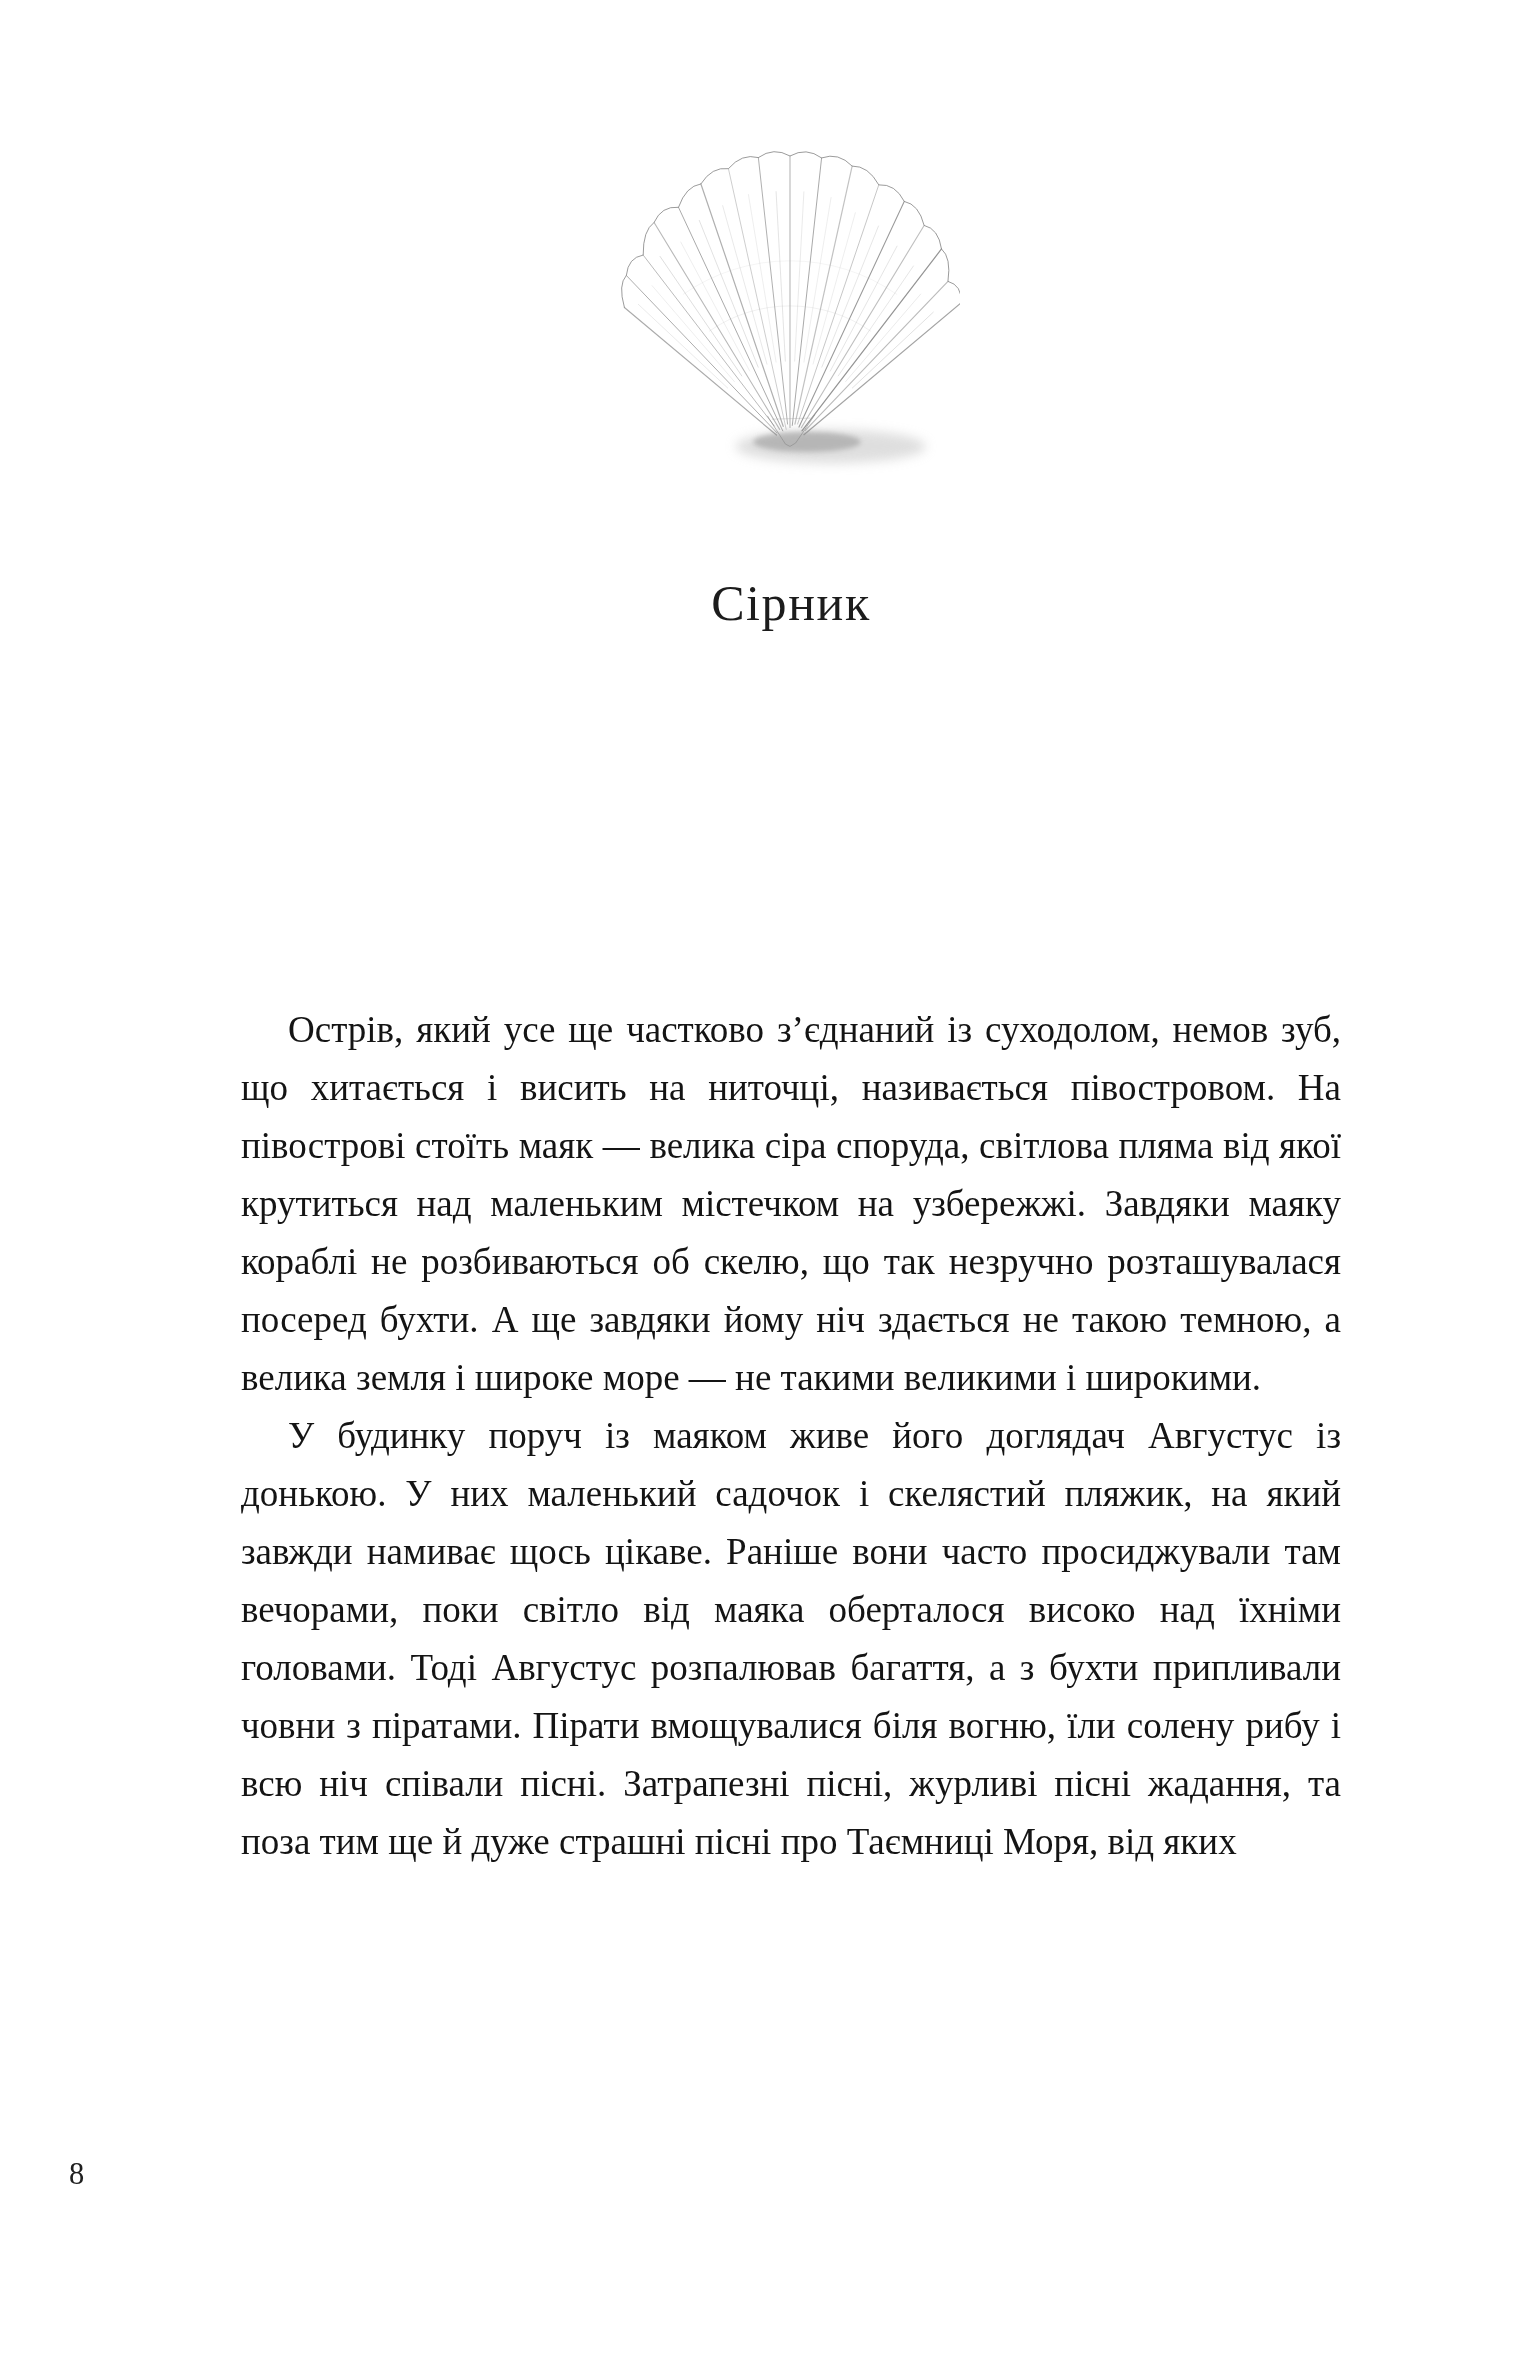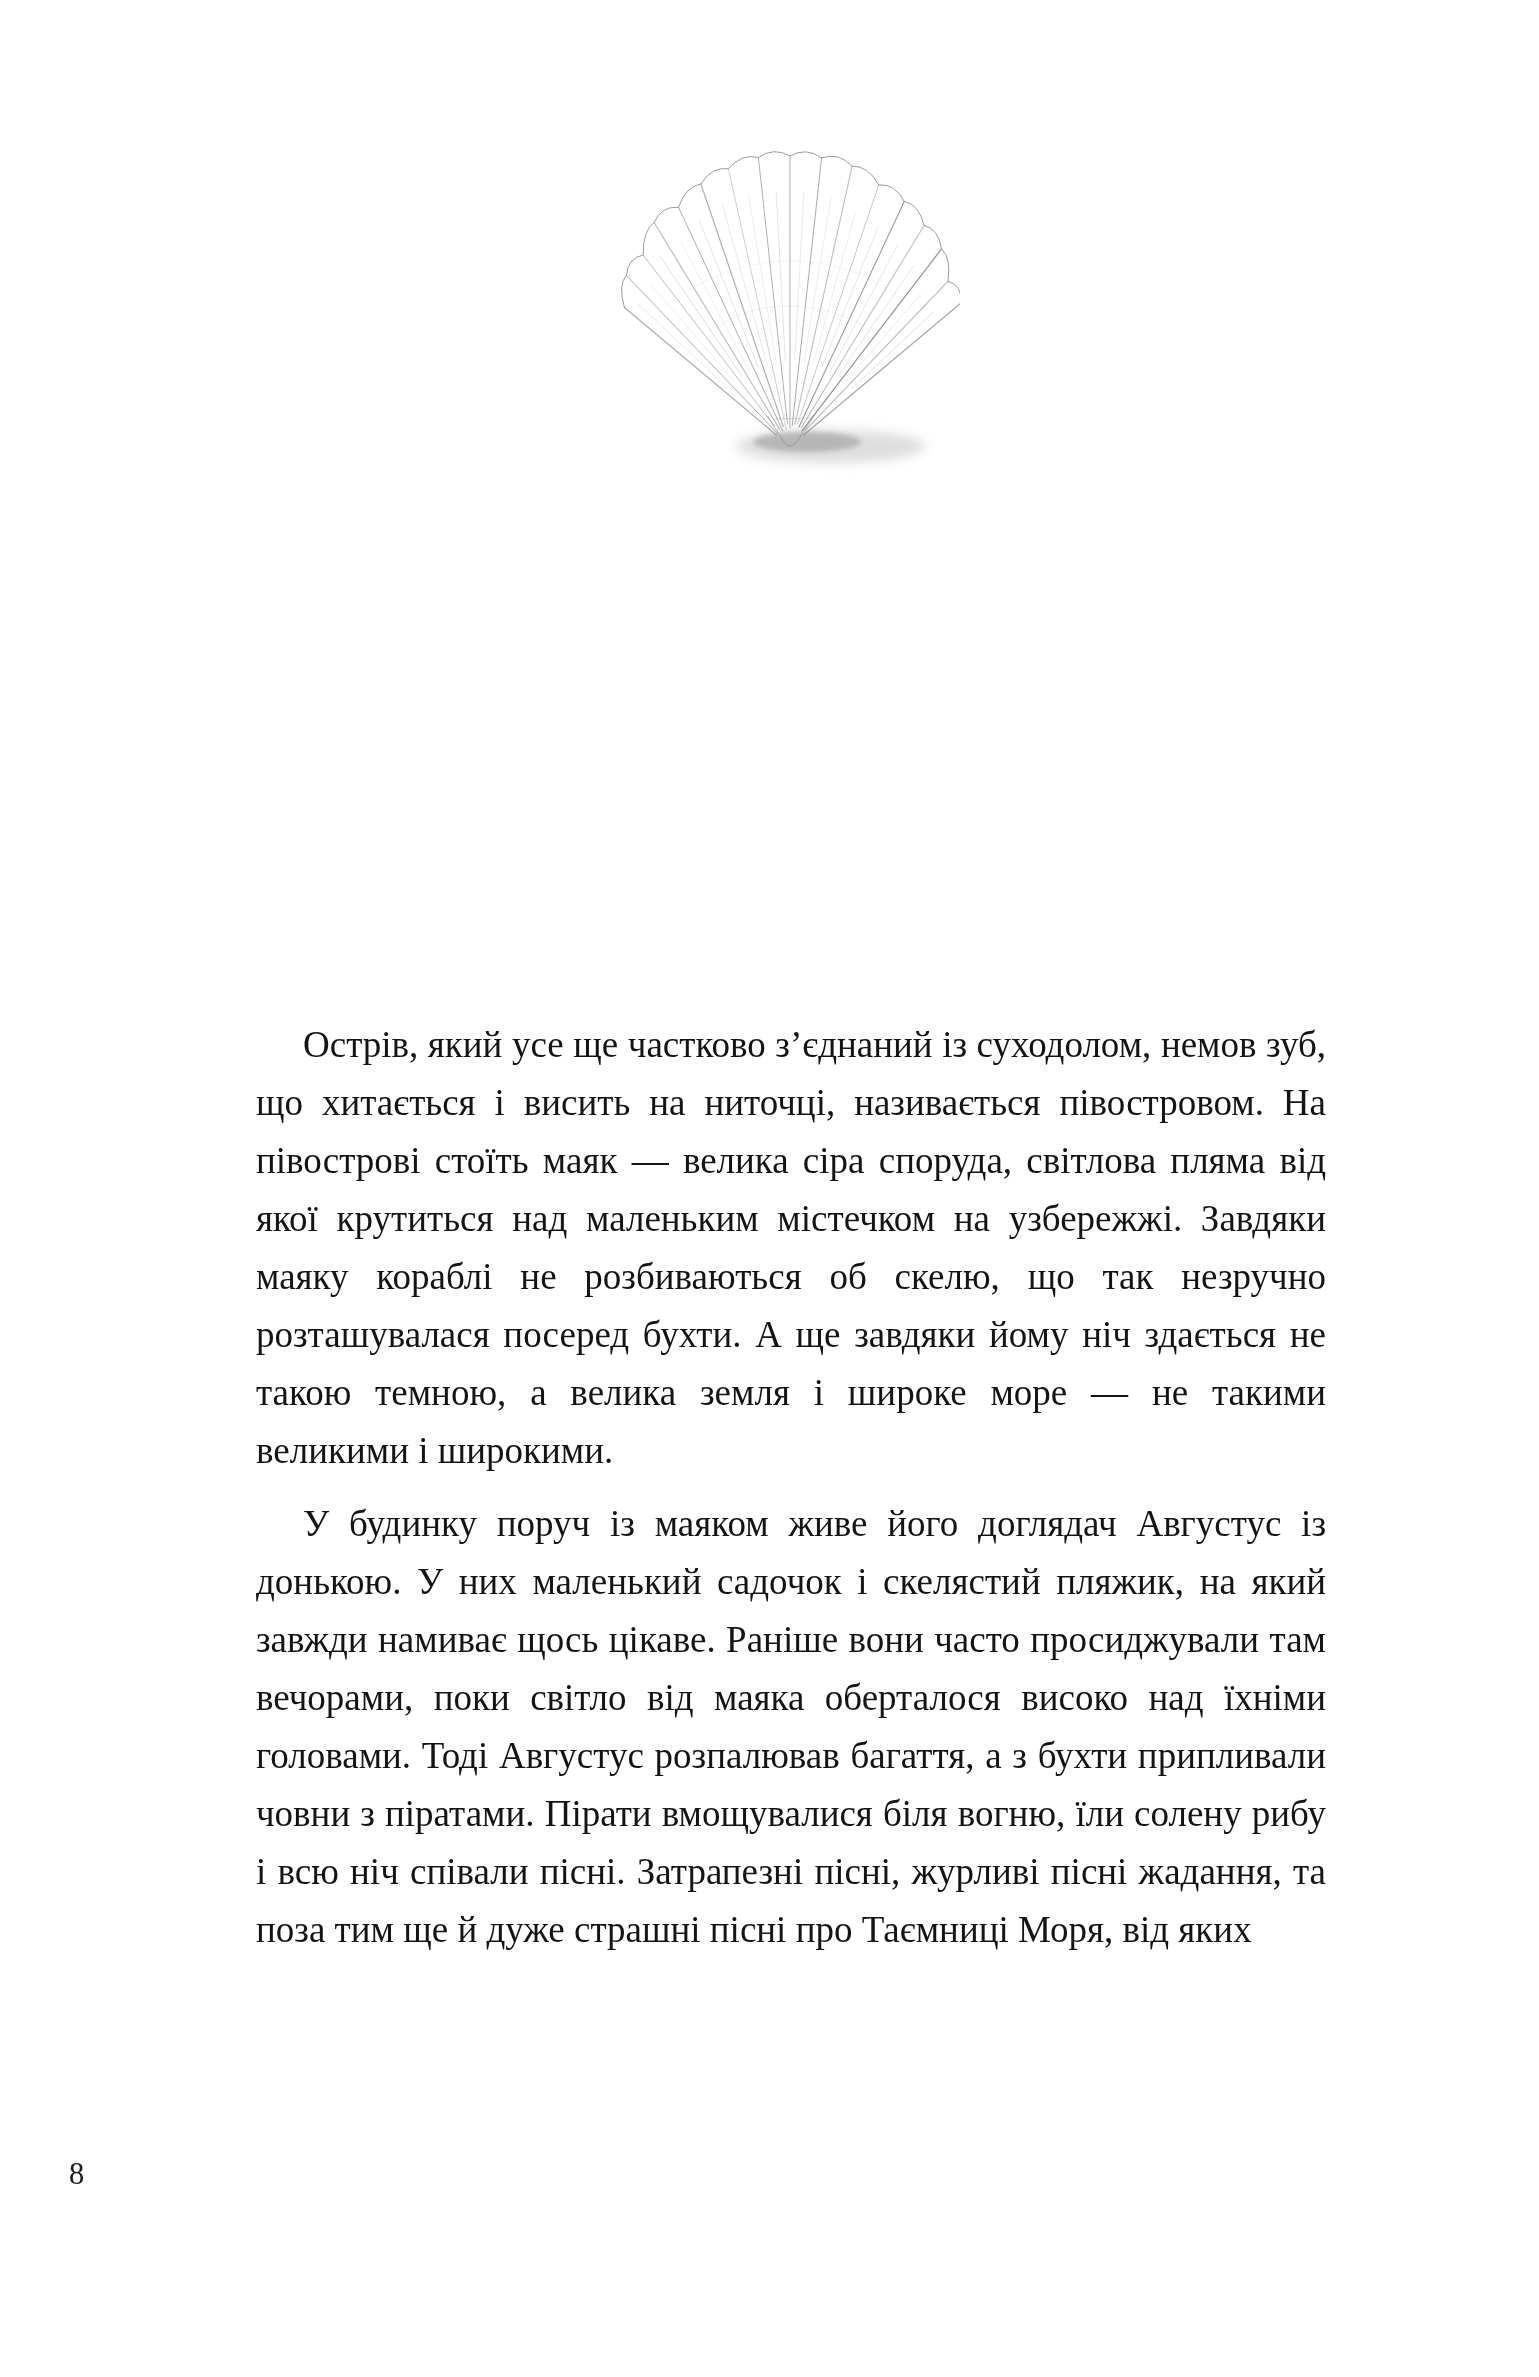--- a/index.html
+++ b/index.html
@@ -41,21 +41,21 @@
     top:1001px;
     left:241px;
     width:1100px;
     font-size:37px;
     line-height:58px;
     text-align:justify;
     color:#141414;
     hyphens:auto;
     -webkit-hyphens:auto;
   }
-  .body-text p { text-indent:47px; margin:15px; }
+  .body-text p { text-indent:47px; margin:0; }
   .page-number {
     position:absolute;
     left:69px;
     top:2157px;
     font-size:30.5px;
     color:#1f1f1f;
   }
 </style>
 </head>
 <body>
@@ -110,20 +110,21 @@
           <path d="M 276.15709771122977 585.993429483297 L 7.779860807362468 360.79818898088433" stroke="#8b8b8b" stroke-width="2.07" fill="none" opacity="0.72" stroke-linecap="round"></path>
           <path d="M 602.1173834601734 352.4934149663237 Q 603.5682934898375 321.3365746103628 578.7588059229682 314.80475238783646 Q 584.7388152868652 272.50921515403036 567.342930533667 257.59190967880124 Q 562.138546311345 221.94435936740283 536.639112192193 216.0308123129691 Q 527.5816042356739 178.9721508952535 501.59256935220736 173.6833399008882 Q 485.8215218215285 142.38533601481456 456.6570717692132 144.5031482775861 Q 437.98857459393537 110.58816945891708 409.660583792725 111.35307216960985 Q 385.6320454347121 86.39306583053244 355.7496121374505 96.95392538799871 Q 328.855725727884 77.28061644365816 300.00000000000006 93.55381200934062 Q 271.1100333501975 76.97340179120943 244.18308983171684 96.3394314550178 Q 214.84208099796626 88.35263345791242 191.34486631236325 115.88836450863914 Q 162.22796731139323 112.03224954329329 142.78265777656276 142.85264474258855 Q 116.33177361390746 146.74623991069967 103.24886579411887 184.06583107738282 Q 73.23488948274114 181.55530732344425 60.18506818489092 210.79722354940344 Q 40.427917199384076 224.705610528632 40.92950248368021 268.37275428213746 Q 14.354382417300638 272.6789870524875 11.205004558541873 304.3208120429102 Q -3.614680511514047 320.22241885911365 7.779860807362468 360.79818898088433" stroke="#7d7d7d" stroke-width="1.6" fill="none" opacity="0.85" stroke-linejoin="round"></path>
           <path d="M 443 403 A 250 250 0 0 0 157 403" stroke="#a5a5a5" stroke-width="1" fill="none" opacity="0.28"></path>
           <path d="M 489 338 A 330 330 0 0 0 111 338" stroke="#ababab" stroke-width="1" fill="none" opacity="0.22"></path>
           <path d="M 260 552 L 292 602 L 300 606 L 310 600 L 344 550" stroke="#8b8b8b" stroke-width="1.4" fill="none" opacity="0.8" stroke-linejoin="round"></path>
           <path d="M 268 558 L 336 556" stroke="#999999" stroke-width="1.1" fill="none" opacity="0.55"></path>
         </g>
     </svg>
   </div>
 
+  <h1 class="chapter-title">Сірник</h1>
 
   <div class="body-text">
     <p>Острів, який усе ще частково з’єднаний із суходолом, немов зуб, що хитається і висить на ниточці, називається півостровом. На півострові стоїть маяк — велика сіра споруда, світлова пляма від якої крутиться над маленьким містечком на узбережжі. Завдяки маяку кораблі не розбиваються об скелю, що так незручно розташувалася посеред бухти. А ще завдяки йому ніч здається не такою темною, а велика земля і широке море — не такими великими і широкими.</p>
     <p>У будинку поруч із маяком живе його доглядач Августус із донькою. У них маленький садочок і скелястий пляжик, на який завжди намиває щось цікаве. Раніше вони часто просиджували там вечорами, поки світло від маяка оберталося високо над їхніми головами. Тоді Августус розпалював багаття, а з бухти припливали човни з піратами. Пірати вмощувалися біля вогню, їли солену рибу і всю ніч співали пісні. Затрапезні пісні, журливі пісні жадання, та поза тим ще й дуже страшні пісні про Таємниці Моря, від яких</p>
   </div>
 
   <div class="page-number">8</div>
 
 </div>
 

